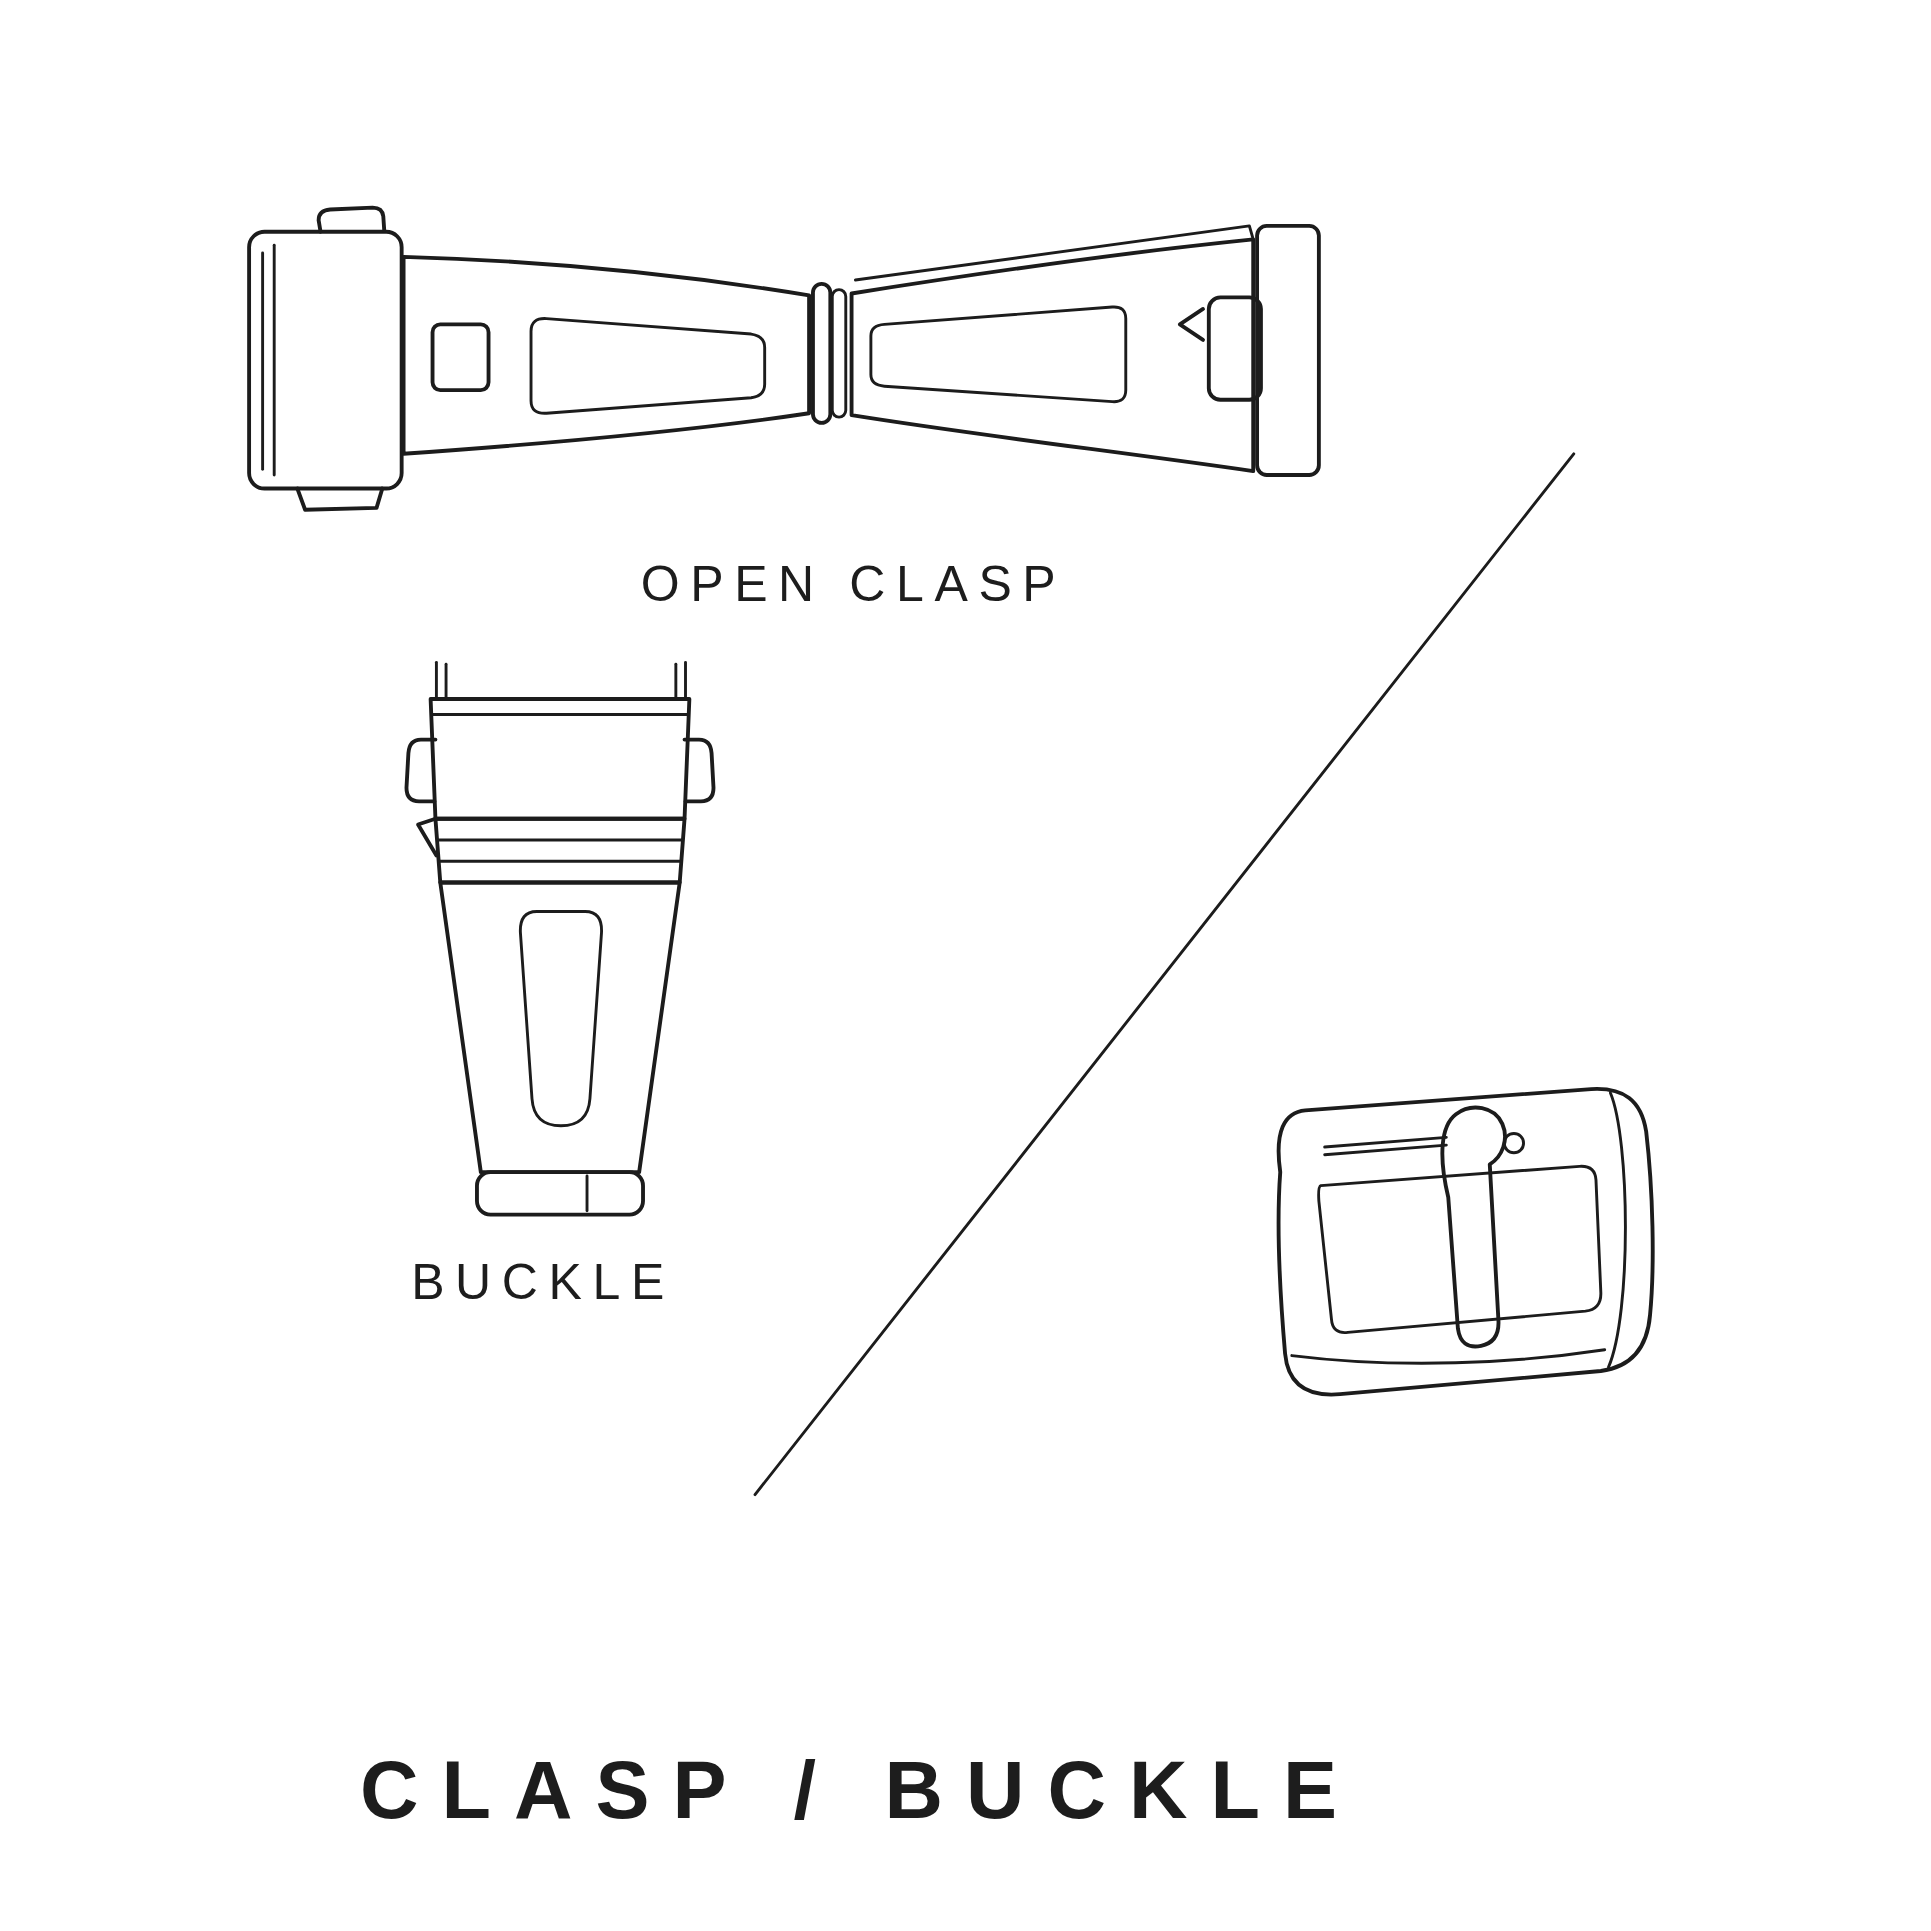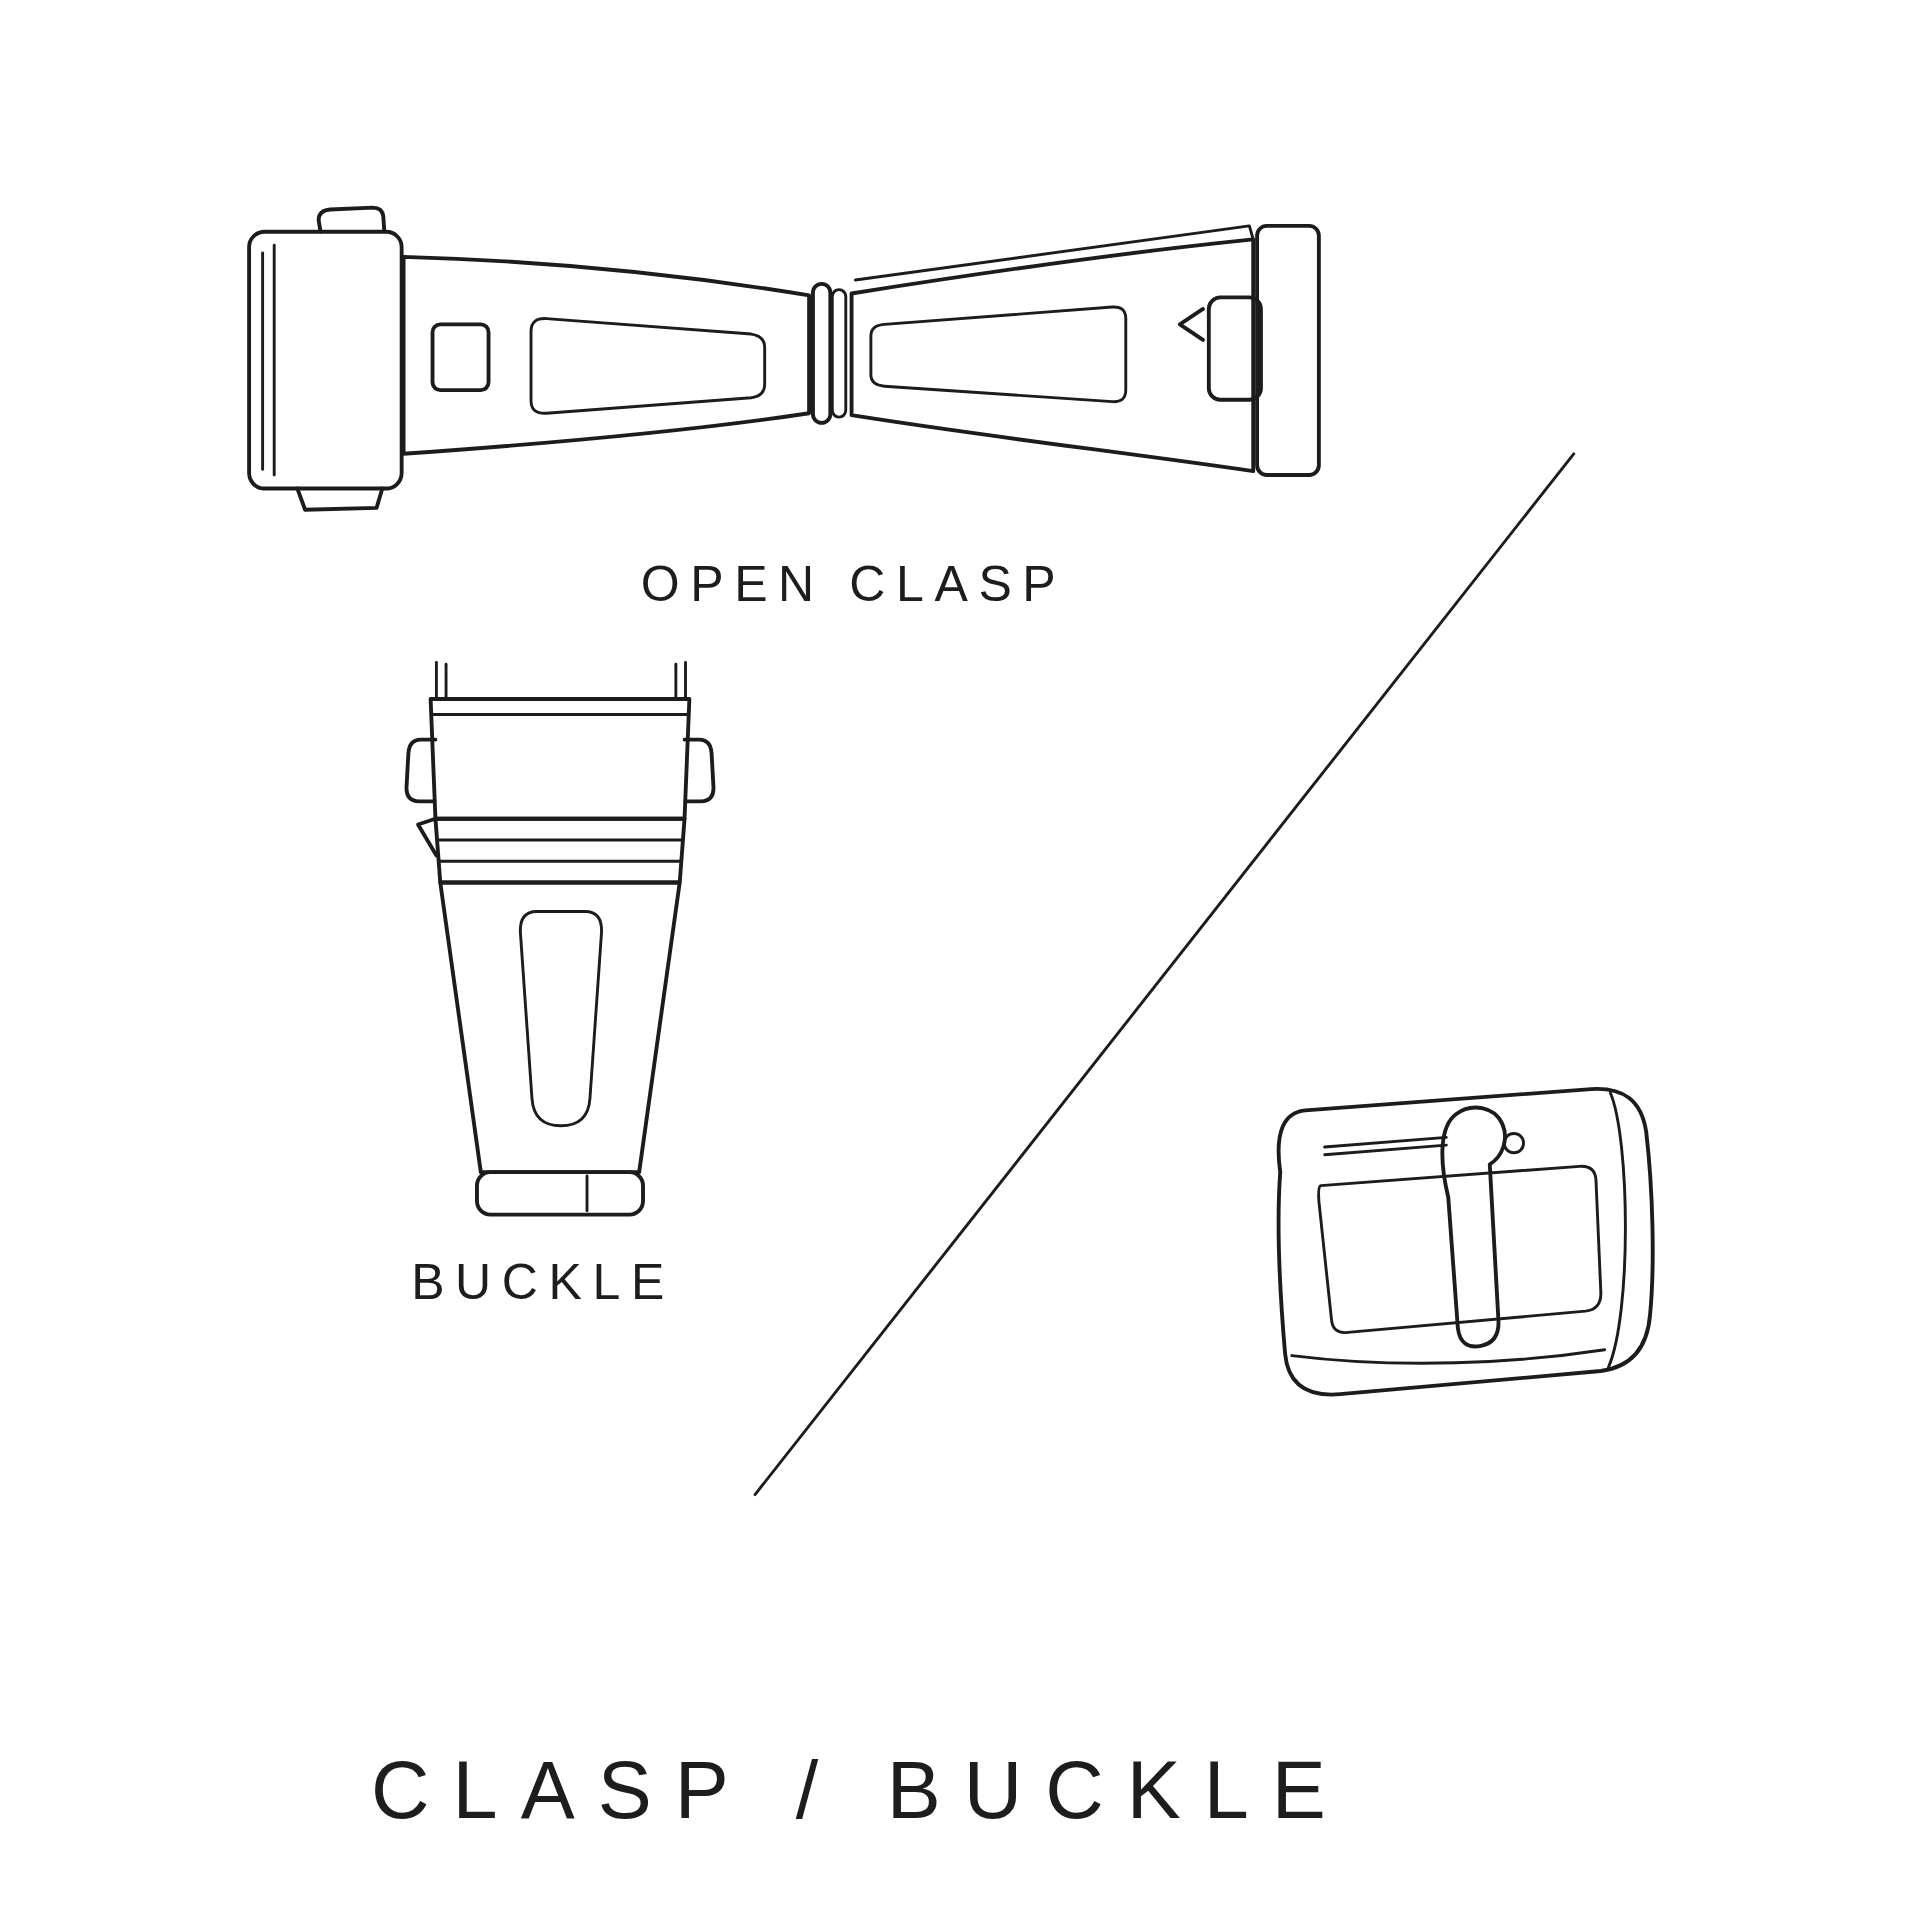--- a/index.html
+++ b/index.html
@@ -39,21 +39,21 @@
     left: 350px;
     top: 1253px;
     width: 386px;
   }
   .title {
     position: absolute;
     left: 0;
     top: 1744px;
     width: 1720px;
     font-size: 81px;
-    font-weight: 400;
+    font-weight: 700;
     letter-spacing: 23px;
     text-align: center;
     color: #1d1d1d;
     white-space: nowrap;
   }
   svg .stroke-main {
     fill: none;
     stroke: #1c1c1c;
     stroke-width: 4;
     stroke-linecap: round;

